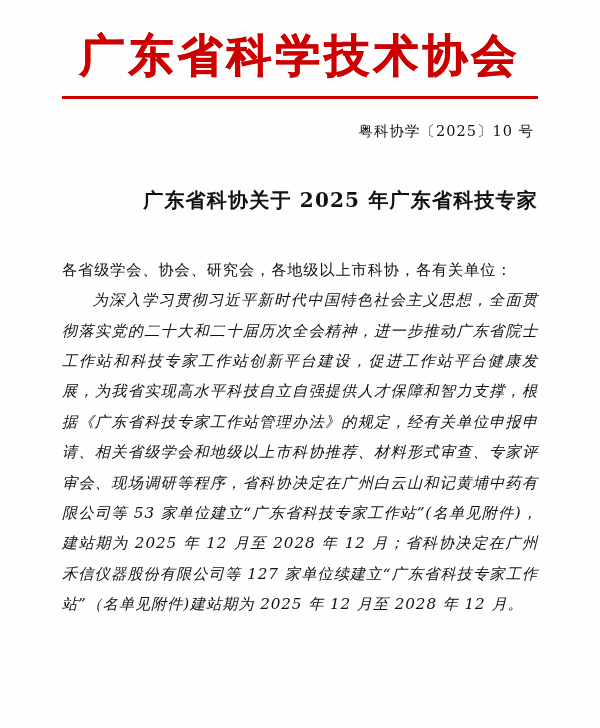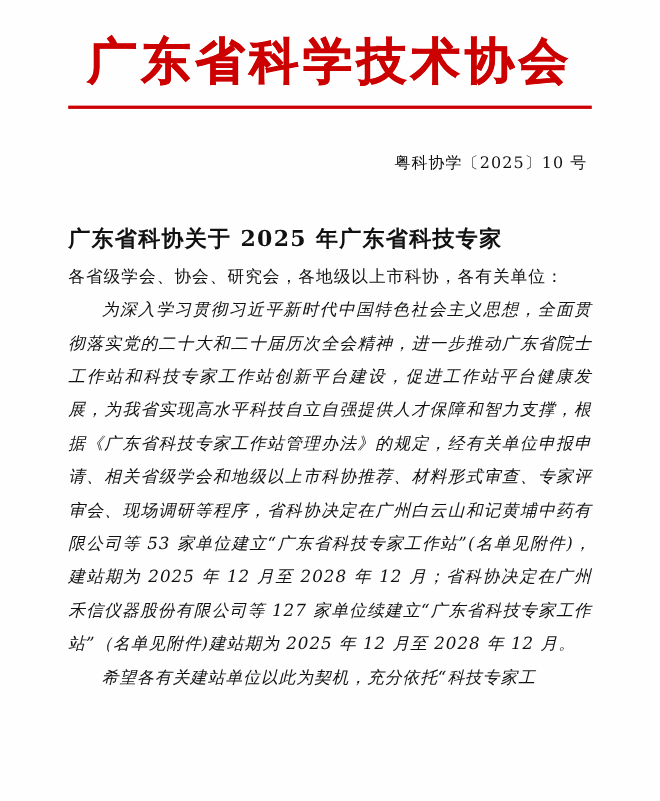--- a/index.html
+++ b/index.html
@@ -36,40 +36,41 @@
     white-space: nowrap;
     -webkit-text-stroke: 0.6px #cc0000;
   }
   .masthead-rule {
     margin-top: 14px;
     height: 3px;
     background: #cc0000;
     width: 100%;
   }
   .doc-number {
-    margin-top: 40px;
+    margin-top: 23px;
     text-align: right;
     font-size: 14.5px;
     letter-spacing: 1px;
     color: #111;
     padding-right: 4px;
   }
   .doc-title {
     margin-top: 40px;
-    text-align: left;
+    text-align: right;
     font-weight: bold;
     font-size: 20px;
     line-height: 1.9;
     letter-spacing: 1.2px;
     color: #111;
   }
   .doc-title div {
     white-space: nowrap;
   }
   .body-text {
+    margin-top: 36px;
     font-size: 15.2px;
     line-height: 2.0;
     letter-spacing: 0.9px;
     text-align: justify;
     text-justify: inter-ideograph;
     color: #111;
   }
   .body-text p {
     margin: 0;
   }
@@ -90,16 +91,15 @@
 
   <div class="doc-number">粤科协学〔2025〕10 号</div>
 
   <div class="doc-title">
     <div>广东省科协关于 2025 年广东省科技专家</div>
   </div>
 
   <div class="body-text">
     <p>各省级学会、协会、研究会，各地级以上市科协，各有关单位：</p>
     <p class="indent">为深入学习贯彻习近平新时代中国特色社会主义思想，全面贯彻落实党的二十大和二十届历次全会精神，进一步推动广东省院士工作站和科技专家工作站创新平台建设，促进工作站平台健康发展，为我省实现高水平科技自立自强提供人才保障和智力支撑，根据《广东省科技专家工作站管理办法》的规定，经有关单位申报申请、相关省级学会和地级以上市科协推荐、材料形式审查、专家评审会、现场调研等程序，省科协决定在广州白云山和记黄埔中药有限公司等 53 家单位建立“广东省科技专家工作站”(名单见附件)，建站期为 2025 年 12 月至 2028 年 12 月；省科协决定在广州禾信仪器股份有限公司等 127 家单位续建立“广东省科技专家工作站”（名单见附件)建站期为 2025 年 12 月至 2028 年 12 月。</p>
-    <p class="indent">希望各有关建站单位以此为契机，充分依托“科技专家工</p>
   </div>
 
 </div>
 
 </body></html>

